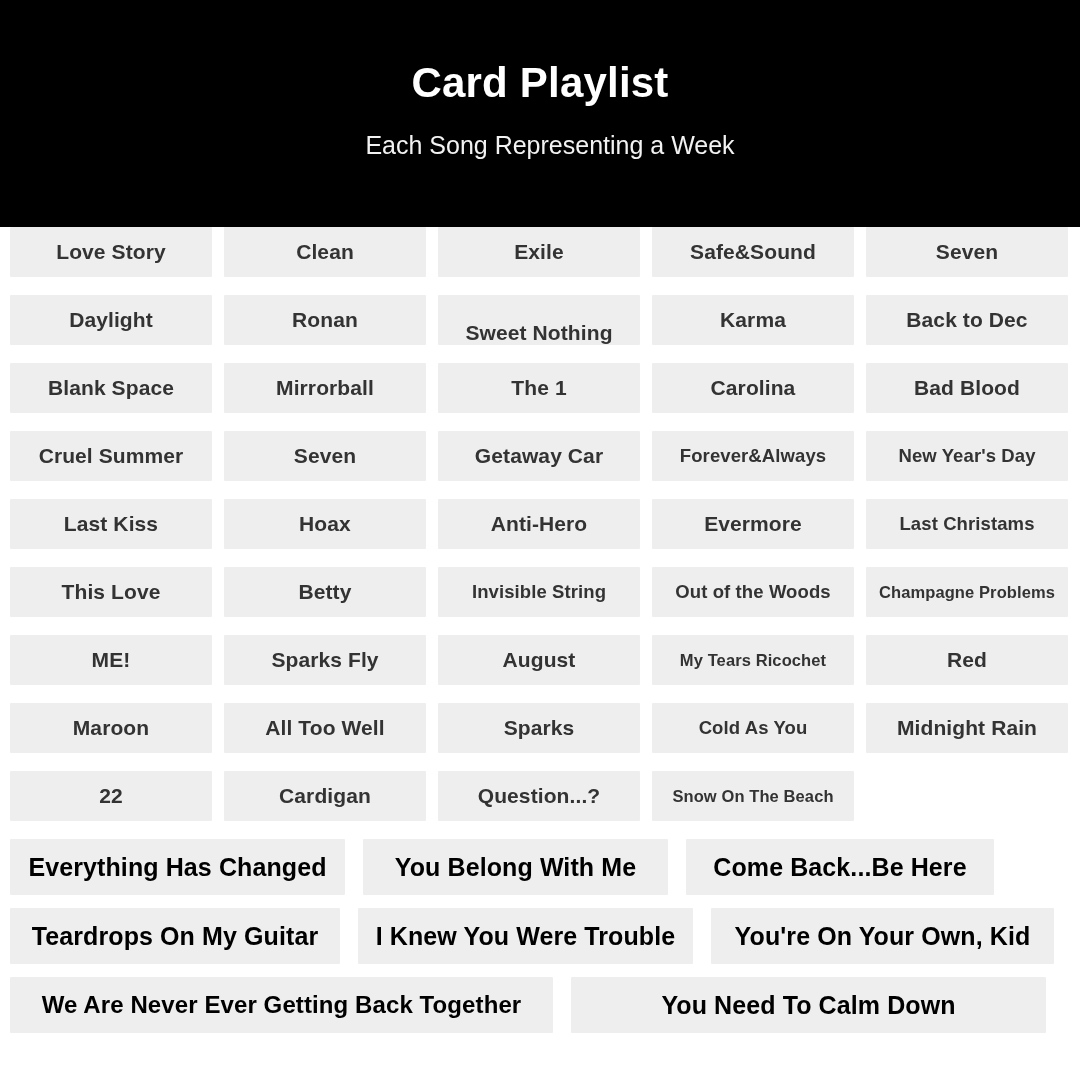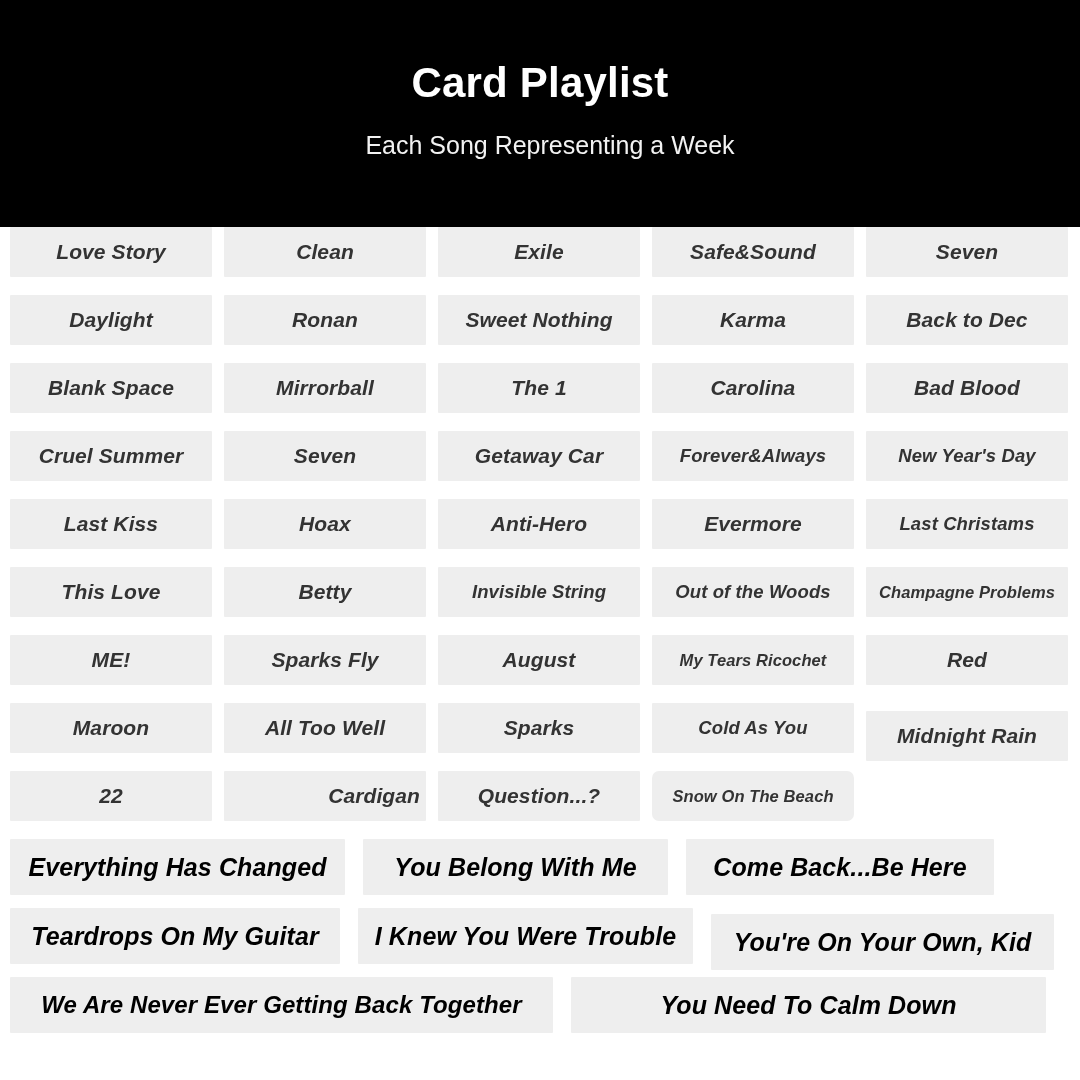--- a/index.html
+++ b/index.html
@@ -65,21 +65,20 @@
   }
 
   .card-row {
     display: flex;
     align-items: stretch;
     justify-content: flex-start;
     padding: 0 10px;
     box-sizing: border-box;
     margin-bottom: 18px;
     height: 50px;
-    font-style: italic;
   }
   .card-row.wide-row {
     height: 56px;
     margin-bottom: 13px;
   }
   .card-row.last-row {
     margin-bottom: 0;
     align-items: center;
   }
 
@@ -145,21 +144,21 @@
       </div>
       <div class="card-row">
         <div class="card" style="flex: 0 0 202px;">
           <span>Daylight</span>
         </div>
         <div class="gap"></div>
         <div class="card" style="flex: 0 0 202px;">
           <span>Ronan</span>
         </div>
         <div class="gap"></div>
-        <div class="card" style="flex: 0 0 202px;">
+        <div class="card" style="flex: 0 0 202px; align-items: flex-end;">
           <span>Sweet Nothing</span>
         </div>
         <div class="gap"></div>
         <div class="card" style="flex: 0 0 202px;">
           <span>Karma</span>
         </div>
         <div class="gap"></div>
         <div class="card" style="flex: 0 0 202px;">
           <span>Back to Dec</span>
         </div>
@@ -279,38 +278,38 @@
         </div>
         <div class="gap"></div>
         <div class="card" style="flex: 0 0 202px;">
           <span>Sparks</span>
         </div>
         <div class="gap"></div>
         <div class="card mid-text" style="flex: 0 0 202px; justify-content: center;">
           <span>Cold As You</span>
         </div>
         <div class="gap"></div>
-        <div class="card" style="flex: 0 0 202px; margin-top: 8px;">
+        <div class="card" style="flex: 0 0 202px;">
           <span>Midnight Rain</span>
         </div>
       </div>
       <div class="card-row">
         <div class="card" style="flex: 0 0 202px;">
           <span>22</span>
         </div>
         <div class="gap"></div>
-        <div class="card" style="flex: 0 0 202px; justify-content: flex-end;">
+        <div class="card" style="flex: 0 0 202px;">
           <span>Cardigan</span>
         </div>
         <div class="gap"></div>
         <div class="card" style="flex: 0 0 202px; text-align: center;">
           <span>Question...?</span>
         </div>
         <div class="gap"></div>
-        <div class="card small-text" style="flex: 0 0 202px; border-radius: 7px;">
+        <div class="card small-text" style="flex: 0 0 202px;">
           <span>Snow On The Beach</span>
         </div>
         <div class="gap"></div>
         <div class="card empty" style="flex: 0 0 202px;"></div>
       </div>
       <div class="card-row wide-row">
         <div class="card wide" style="flex: 0 0 335px;">
           <span>Everything Has Changed</span>
         </div>
         <div class="gap-wide"></div>
@@ -324,21 +323,21 @@
       </div>
       <div class="card-row wide-row">
         <div class="card wide" style="flex: 0 0 330px;">
           <span>Teardrops On My Guitar</span>
         </div>
         <div class="gap-wide"></div>
         <div class="card wide" style="flex: 0 0 335px;">
           <span>I Knew You Were Trouble</span>
         </div>
         <div class="gap-wide"></div>
-        <div class="card wide" style="flex: 0 0 343px; margin-top: 6px;">
+        <div class="card wide" style="flex: 0 0 343px;">
           <span>You're On Your Own, Kid</span>
         </div>
       </div>
       <div class="card-row wide-row last-row">
         <div class="card wide tight" style="flex: 0 0 543px;">
           <span>We Are Never Ever Getting Back Together</span>
         </div>
         <div class="gap-wide"></div>
         <div class="card wide" style="flex: 0 0 475px;">
           <span>You Need To Calm Down</span>

